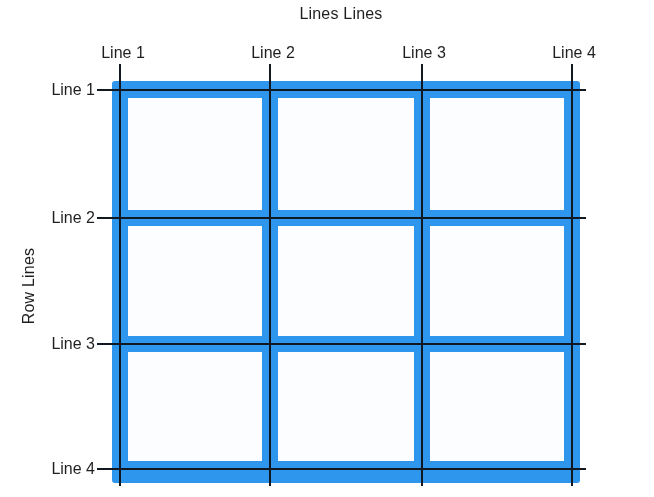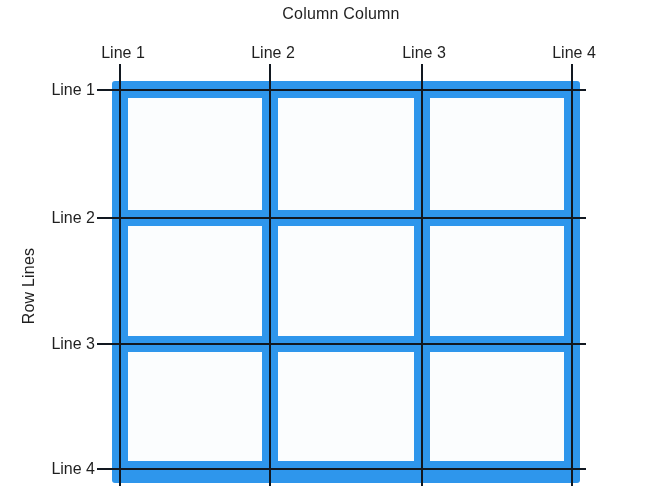--- a/index.html
+++ b/index.html
@@ -76,21 +76,21 @@
   .hline.h1 { top: 89px; }
   .hline.h2 { top: 217px; }
   .hline.h3 { top: 343px; }
   .hline.h4 { top: 468px; }
 </style>
 </head>
 <body>
 
 <div class="canvas">
 
-  <div class="col-title">Column Column</div>
+  <div class="col-title">Lines Lines</div>
   <div class="row-title">Row Lines</div>
 
   <div class="collabel c1">Line 1</div>
   <div class="collabel c2">Line 2</div>
   <div class="collabel c3">Line 3</div>
   <div class="collabel c4">Line 4</div>
 
   <div class="rowlabel r1">Line 1</div>
   <div class="rowlabel r2">Line 2</div>
   <div class="rowlabel r3">Line 3</div>

